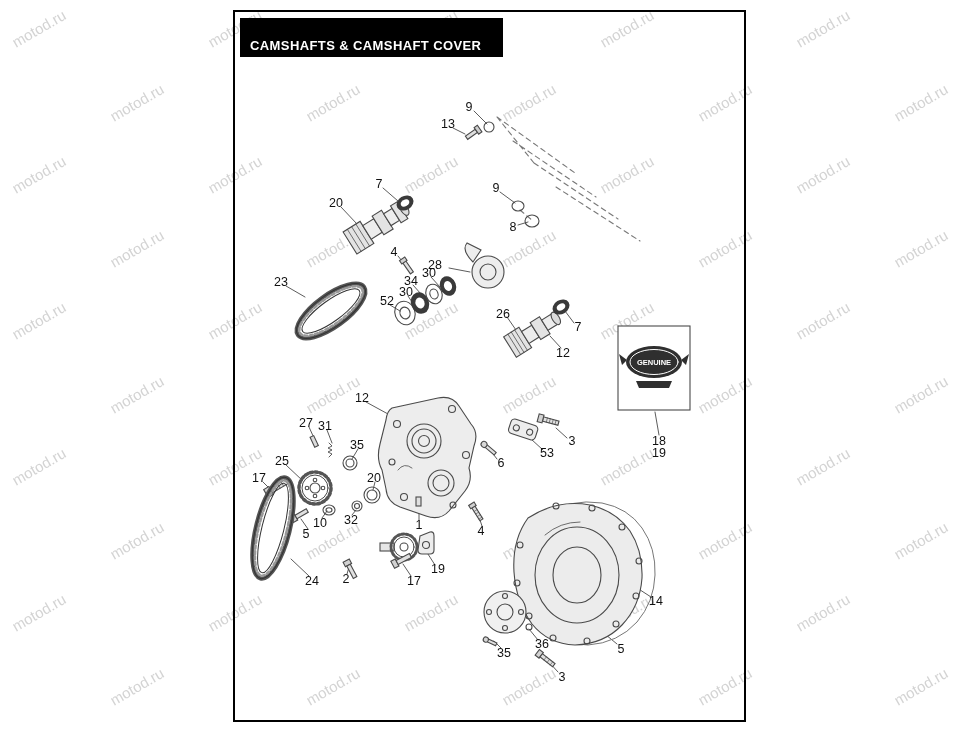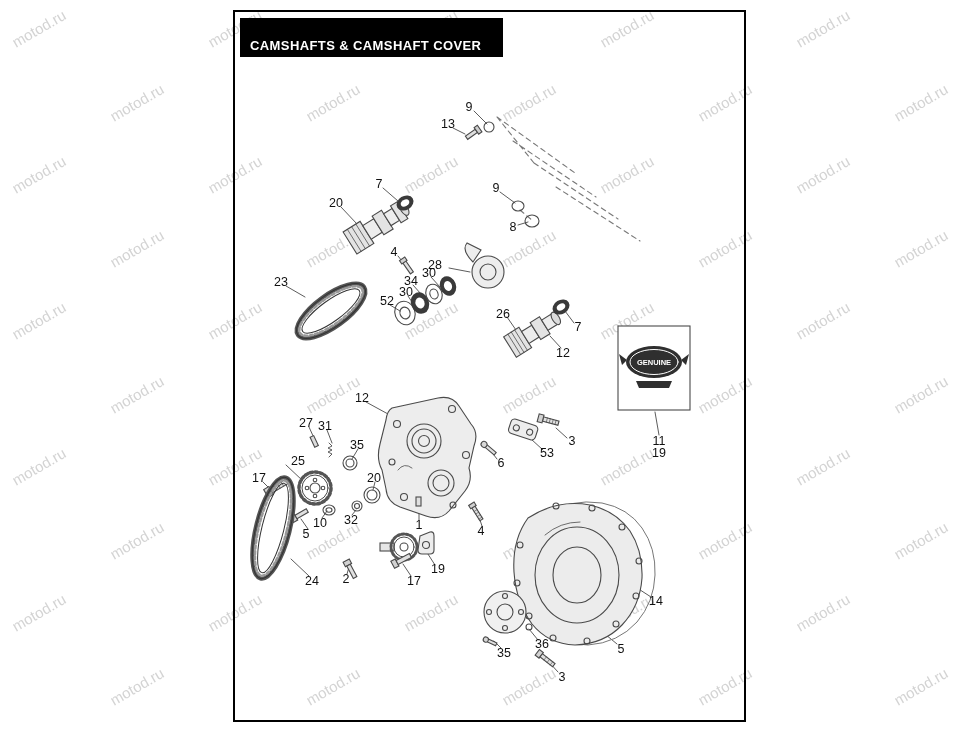--- a/index.html
+++ b/index.html
@@ -283,27 +283,27 @@
 <span class="callout" style="left:394px;top:252px">4</span>
 <span class="callout" style="left:435px;top:265px">28</span>
 <span class="callout" style="left:411px;top:281px">34</span>
 <span class="callout" style="left:429px;top:273px">30</span>
 <span class="callout" style="left:406px;top:292px">30</span>
 <span class="callout" style="left:387px;top:301px">52</span>
 <span class="callout" style="left:281px;top:282px">23</span>
 <span class="callout" style="left:503px;top:314px">26</span>
 <span class="callout" style="left:578px;top:327px">7</span>
 <span class="callout" style="left:563px;top:353px">12</span>
-<span class="callout" style="left:659px;top:441px">11</span>
+<span class="callout" style="left:659px;top:441px">18</span>
 <span class="callout" style="left:659px;top:453px">19</span>
 <span class="callout" style="left:362px;top:398px">12</span>
 <span class="callout" style="left:306px;top:423px">27</span>
 <span class="callout" style="left:325px;top:426px">31</span>
 <span class="callout" style="left:357px;top:445px">35</span>
-<span class="callout" style="left:298px;top:461px">25</span>
+<span class="callout" style="left:282px;top:461px">25</span>
 <span class="callout" style="left:259px;top:478px">17</span>
 <span class="callout" style="left:374px;top:478px">20</span>
 <span class="callout" style="left:572px;top:441px">3</span>
 <span class="callout" style="left:547px;top:453px">53</span>
 <span class="callout" style="left:501px;top:463px">6</span>
 <span class="callout" style="left:306px;top:534px">5</span>
 <span class="callout" style="left:320px;top:523px">10</span>
 <span class="callout" style="left:351px;top:520px">32</span>
 <span class="callout" style="left:419px;top:525px">1</span>
 <span class="callout" style="left:481px;top:531px">4</span>

